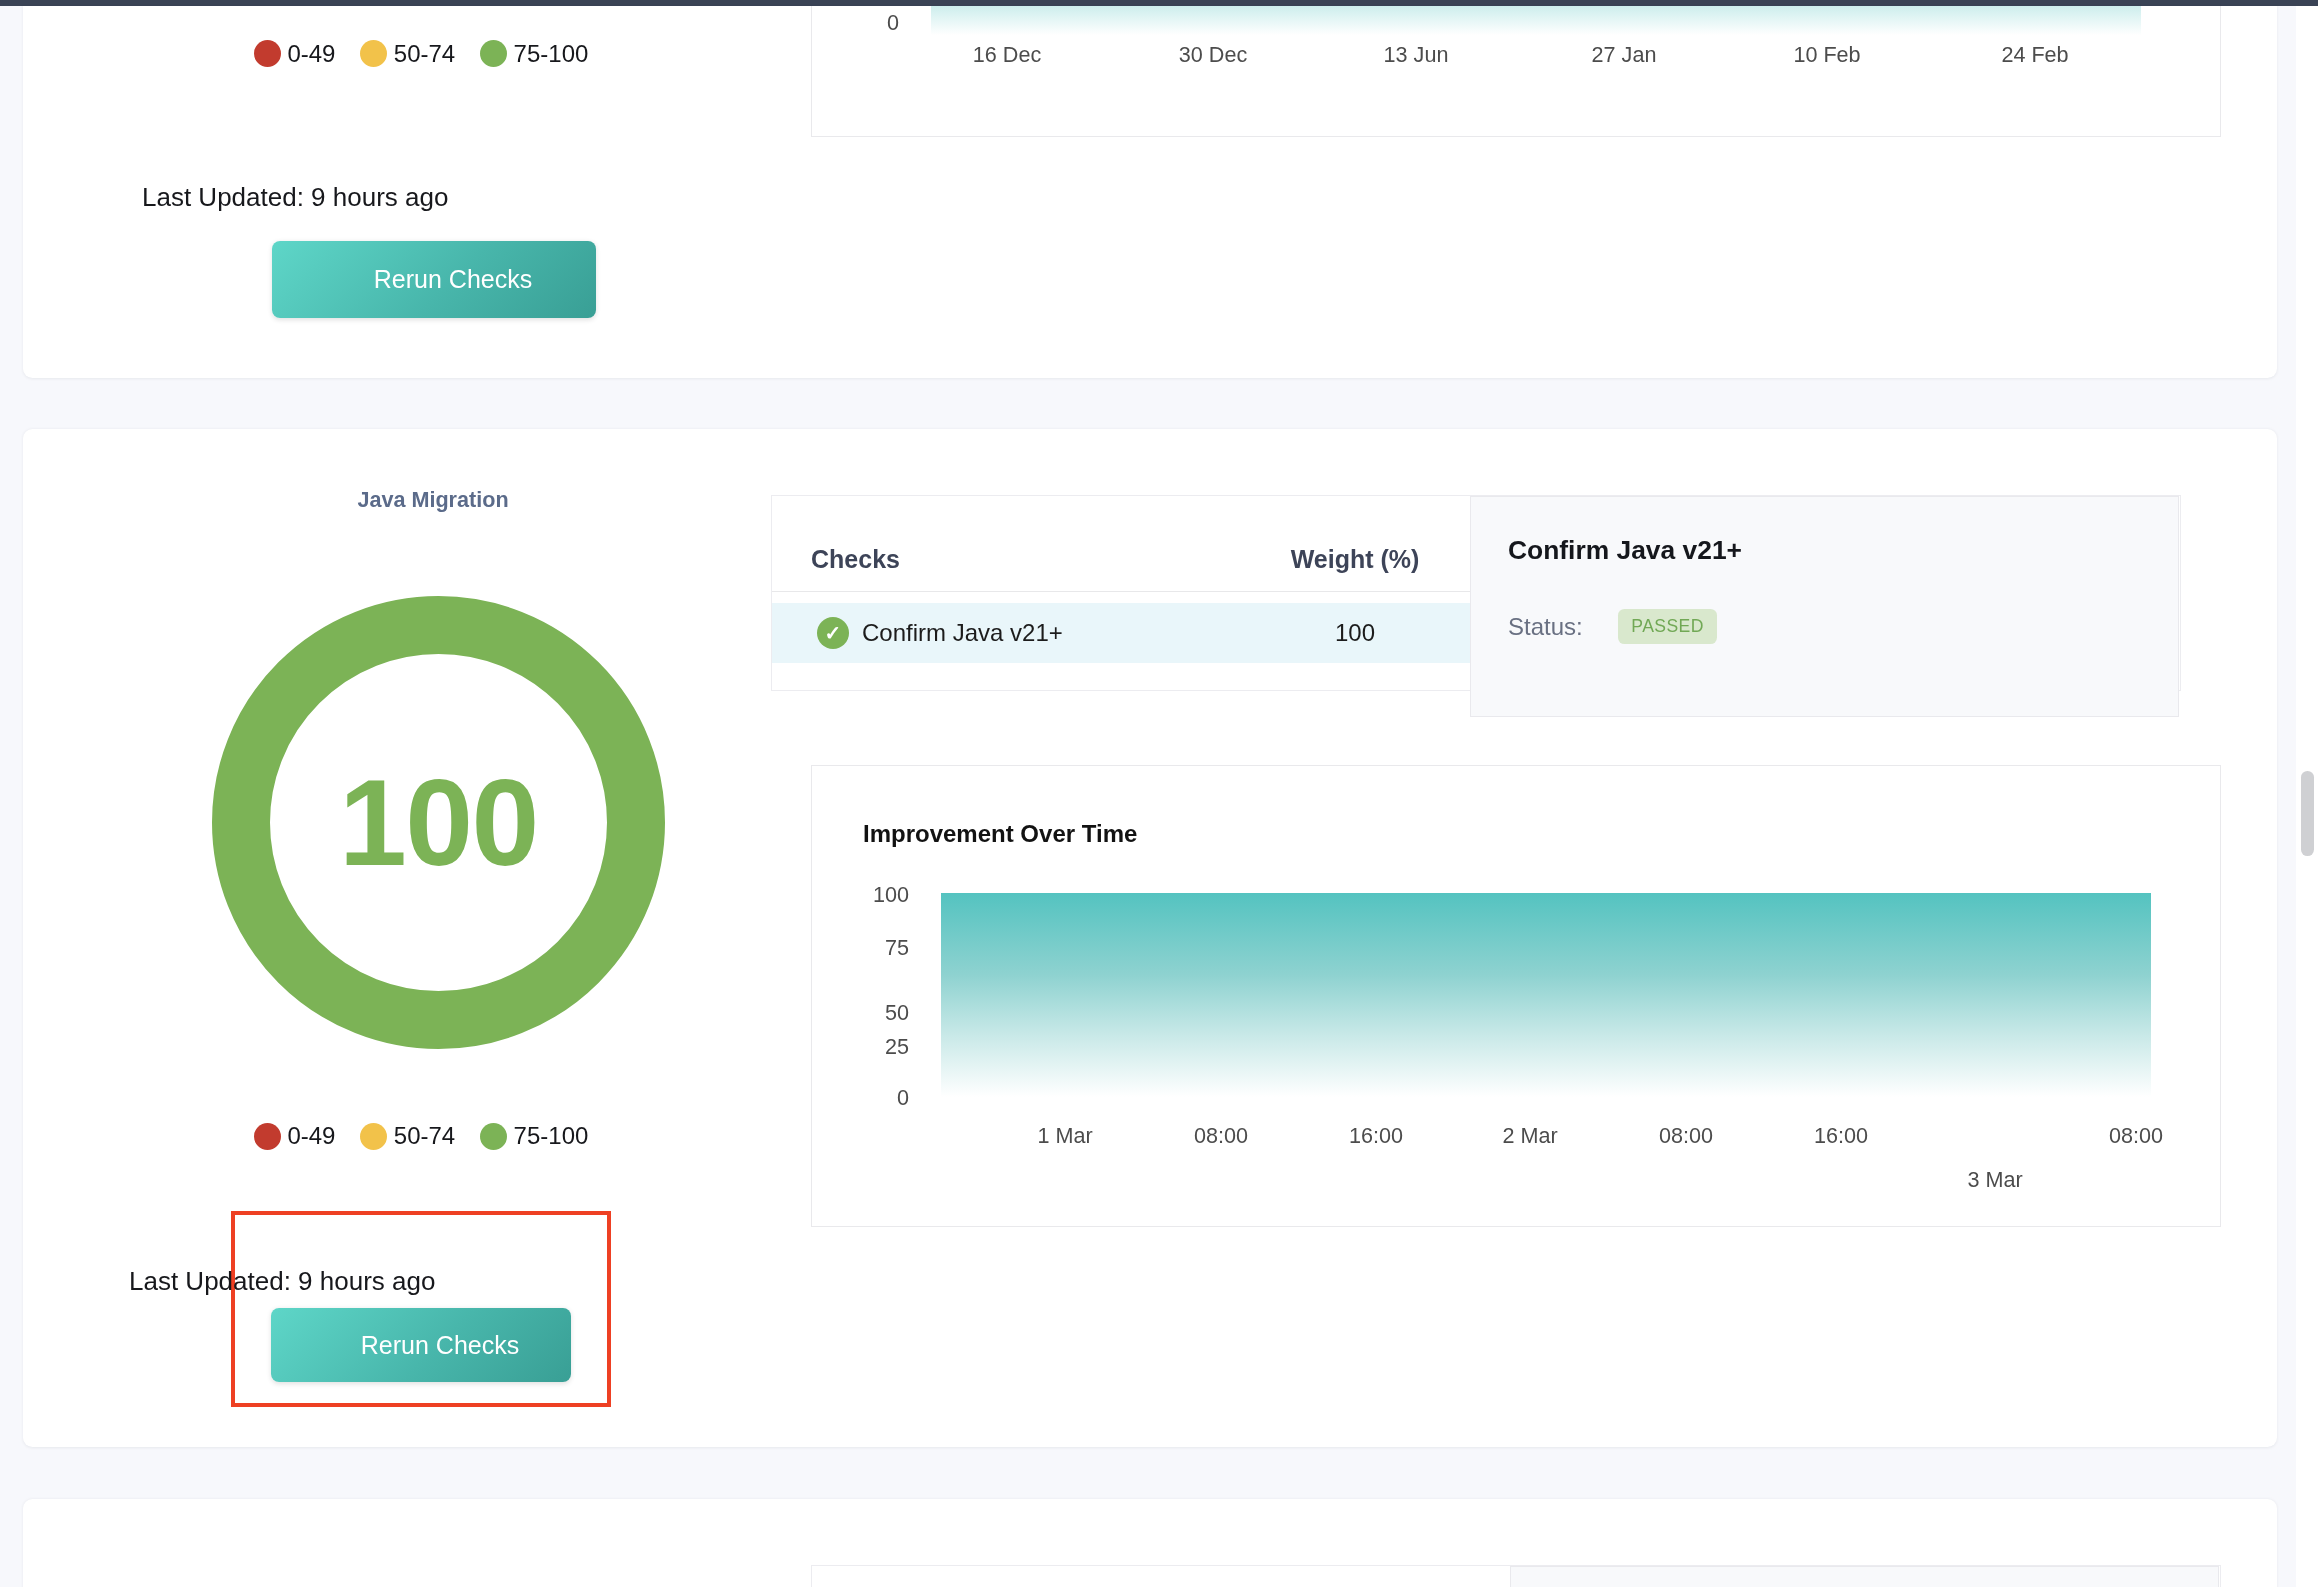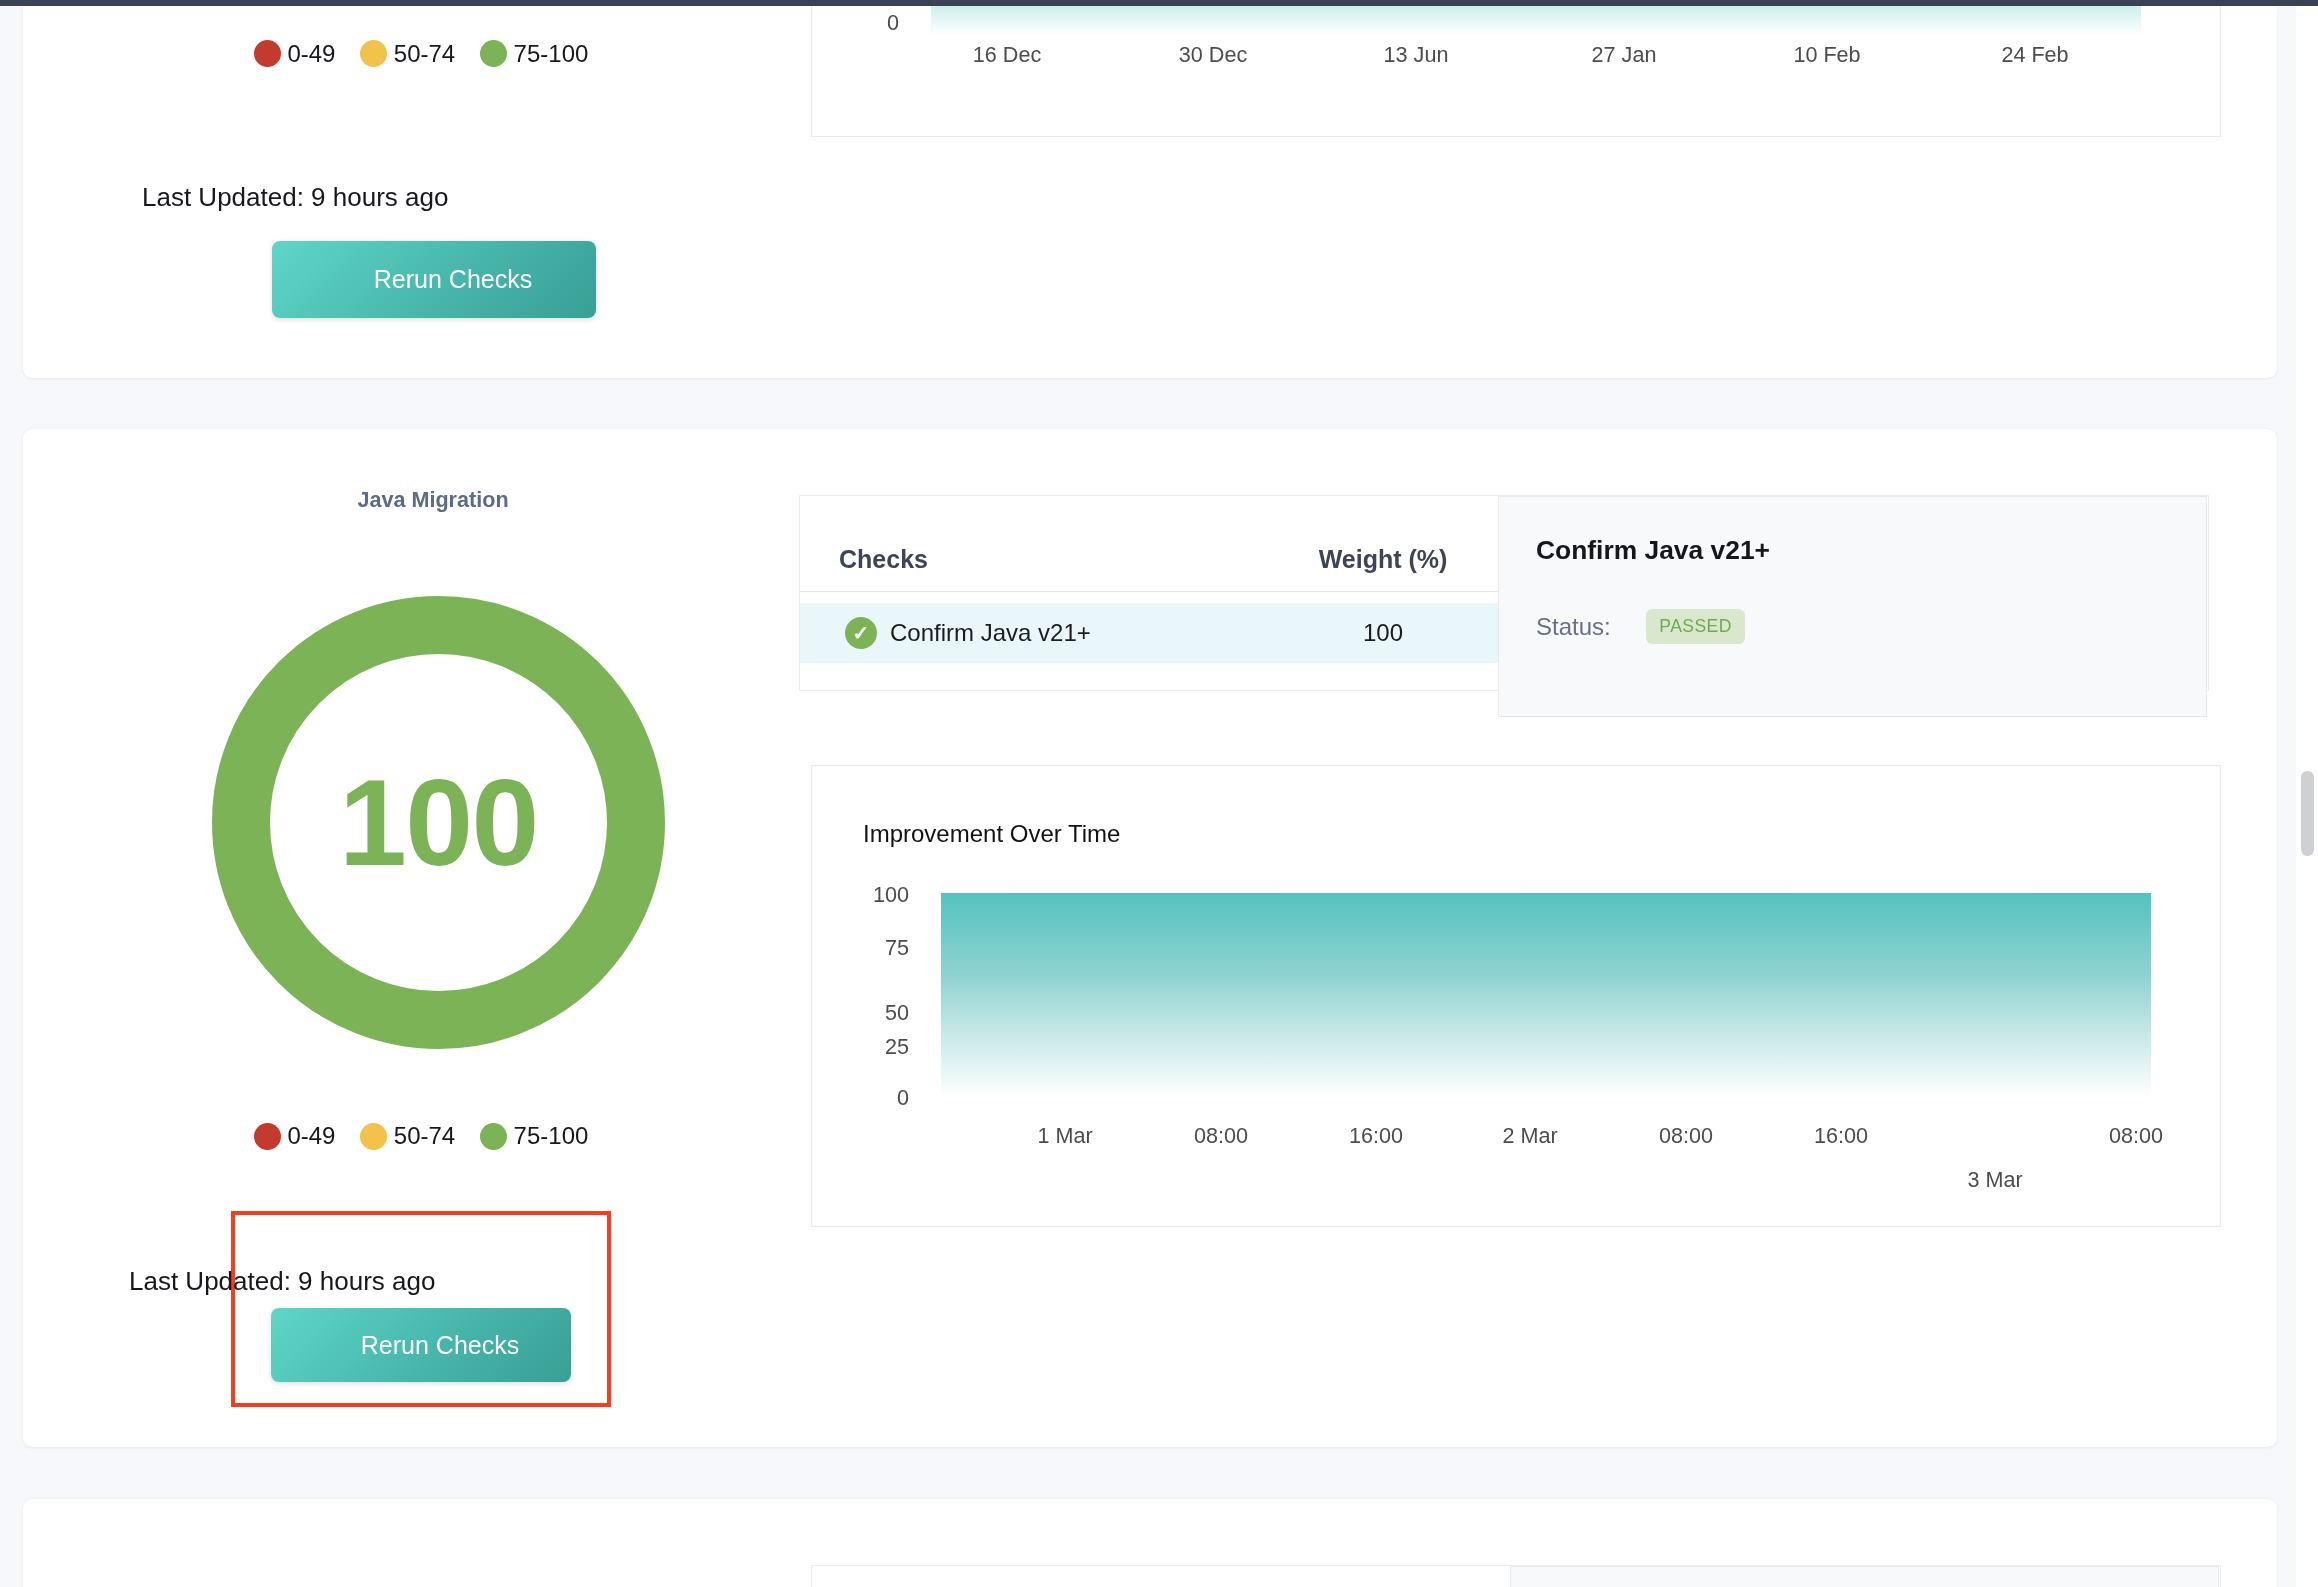--- a/index.html
+++ b/index.html
@@ -34,21 +34,21 @@
   .check-icon{width:32px;height:32px;border-radius:50%;background:#7cb356;color:#fff;display:flex;
     align-items:center;justify-content:center;font-size:20px;font-weight:700;margin-left:45px;flex:0 0 auto;}
   .check-name{margin-left:13px;font-size:24px;color:#1c1c1c;white-space:nowrap;}
   .cell-weight{position:absolute;left:463px;width:240px;text-align:center;font-size:24px;color:#1c1c1c;}
   .details{position:absolute;background:#f8f9fb;border:1.6px solid #e9e9ed;box-sizing:border-box;}
   .details-title{position:absolute;font-size:26.4px;font-weight:700;color:#15171c;white-space:nowrap;}
   .status-row{position:absolute;display:flex;align-items:center;gap:35px;}
   .status-label{font-size:24px;color:#697082;}
   .status-badge{background:#d9e8cd;color:#71a855;font-size:17.6px;letter-spacing:0.4px;border-radius:6.4px;
     padding:8.8px 13.6px;line-height:1;}
-  .chart-title{position:absolute;font-size:24px;font-weight:400;color:#121212;white-space:nowrap;}
+  .chart-title{position:absolute;font-size:24px;font-weight:700;color:#121212;white-space:nowrap;}
   .area{position:absolute;background:linear-gradient(180deg,#54c3c0 0%,#8ed2d0 40%,#c9e9e8 70%,rgba(255,255,255,0) 100%);}
   .area-faint{position:absolute;background:linear-gradient(180deg,#cdeeed 0%,rgba(255,255,255,0) 100%);}
   
   .statusbar{position:absolute;left:0;top:1561px;width:956px;height:27px;background:#1d2737;
     border-radius:0 6.4px 0 0;color:#c8cfdb;font-size:21px;line-height:27px;white-space:nowrap;
     overflow:hidden;padding-left:1.6px;box-sizing:border-box;}
   
   .scroll-gutter{position:absolute;left:2296px;top:5.6px;width:22.4px;height:1582px;background:#ffffff;}
   .scroll-thumb{position:absolute;left:2301px;top:771px;width:13px;height:85px;border-radius:6.4px;background:#cfd0d3;cursor:pointer;}
 </style>
@@ -114,21 +114,21 @@
         <span>75-100</span>
       </div>
     </div>
 
     <div class="red-box" style="left:208px;top:782px;width:380px;height:196px;"></div>
 
     <div class="last-updated" style="left:106px;top:837px;width:585px;">Last Updated: 9 hours ago</div>
 
     <button class="rerun-btn" style="left:248px;top:879px;width:300px;height:74px;">Rerun Checks</button>
 
-    <div class="panel" style="left:776px;top:66px;width:1410px;height:196px;border-color:#ececf0;">
+    <div class="panel" style="left:748px;top:66px;width:1410px;height:196px;border-color:#ececf0;">
 
       <div class="thead" style="left:39px;top:49px;">Checks</div>
       <div class="thead th-center" style="left:463px;top:49px;width:240px;">Weight (%)</div>
       <div class="underline" style="left:0;top:95px;width:698px;"></div>
 
       <div class="check-row" style="left:0;top:107px;width:698px;height:60px;">
         <span class="check-icon">✓</span>
         <span class="check-name">Confirm Java v21+</span>
         <span class="cell-weight">100</span>
       </div>

